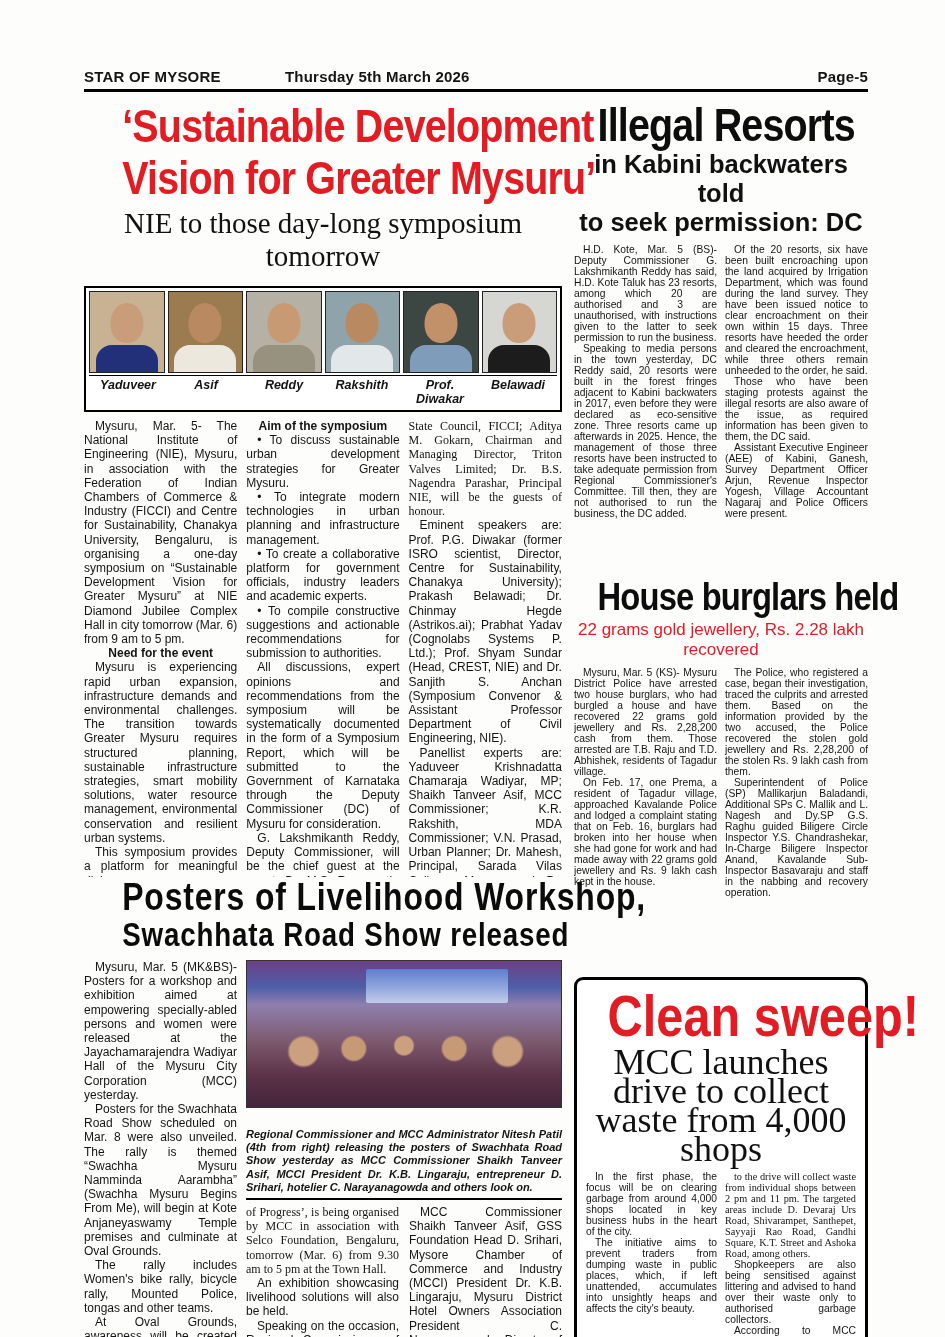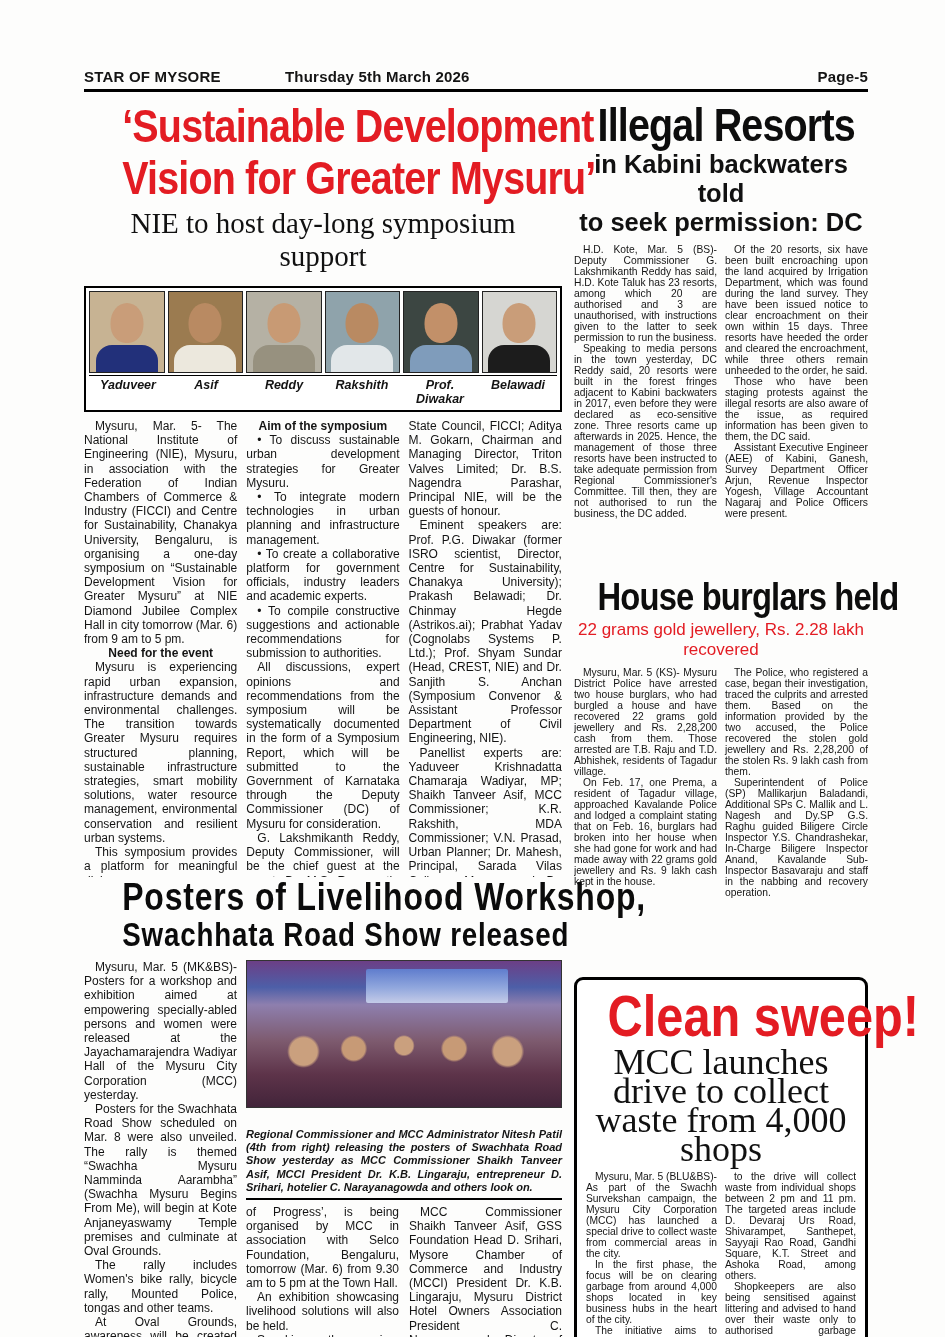--- a/index.html
+++ b/index.html
@@ -40,21 +40,21 @@
                     width:62px; height:32px; border-radius:16px 16px 0 0;
                     background:var(--shirt,#555); }
   .strip-names { display:flex; margin-top:2px; border-top:1px solid #000; }
   .strip-names span { width:79.5px; text-align:center; font-weight:bold; font-style:italic;
                       font-size:12.5px; padding:2px 0 1px; }
 
   .cols3 { display:flex; gap:9px; margin-top:7px; height:458px; overflow:hidden; }
   .cols3 .col { width:153.3px; }
   .para { font-size:12px; line-height:14.2px; text-align:justify; text-indent:11px; }
   .subhead { text-align:center; font-weight:bold; text-indent:0; }
-  .cont { text-indent:0; }
+  .cont { text-indent:0;font-family:Liberation Serif, serif; }
 
   
   .posters-hl { text-align:left; font-weight:bold; color:#0b0b0b; }
   .posters-hl .l1 { font-size:38px; line-height:40px; letter-spacing:1px; }
   .posters-hl .l2 { font-size:33px; line-height:36px; letter-spacing:1px; }
   .posters-row { display:flex; gap:9px; margin-top:7px; }
   .posters-row .colL { width:153.3px; }
   .posters-right { width:316px; }
   .group-photo { height:148px; border:1px solid #333; position:relative; overflow:hidden;
     background:
@@ -110,21 +110,21 @@
     </div>
 
     <div class="main-row">
 
       <div class="left-col">
 
         <div class="lead-hl">
           <div class="cond">‘Sustainable Development</div>
           <div class="cond">Vision for Greater Mysuru’</div>
         </div>
-        <div class="lead-sub">NIE to host day-long symposium support</div>
+        <div class="lead-sub">NIE to those day-long symposium tomorrow</div>
 
         <div class="photo-strip">
           <div class="strip-photos">
             <div class="portrait" style="--bg: #c7b393; --shirt: #22307a; --skin: #c99d79;">
                 <div class="head"></div>
                 <div class="torso"></div>
               </div>
             <div class="portrait" style="--bg: #9b7b50; --shirt: #ece8dd; --skin: #b98a62;">
                 <div class="head"></div>
                 <div class="torso"></div>
@@ -247,21 +247,20 @@
             </div>
         </div>
 
         <div class="clean-box">
           <div class="cs-hl">
             <div class="cond">Clean sweep!</div>
           </div>
           <div class="cs-sub">MCC launches drive to collect waste from 4,000 shops</div>
           <div class="cols2-sm h-clean">
             <div class="scol scol-cl">
-                <p class="spara">Mysuru, Mar. 5 (BLU&amp;BS)- As part of the Swachh Survekshan campaign, the Mysuru City Corporation (MCC) has launched a special drive to collect waste from commercial areas in the city.</p>
                 <p class="spara">In the first phase, the focus will be on clearing garbage from around 4,000 shops located in key business hubs in the heart of the city.</p>
                 <p class="spara">The initiative aims to prevent traders from dumping waste in public places, which, if left unattended, accumulates into unsightly heaps and affects the city's beauty.</p>
               </div>
             <div class="scol scol-cl">
                 <p class="spara cont">to the drive will collect waste from individual shops between 2 pm and 11 pm. The targeted areas include D. Devaraj Urs Road, Shivarampet, Santhepet, Sayyaji Rao Road, Gandhi Square, K.T. Street and Ashoka Road, among others.</p>
                 <p class="spara">Shopkeepers are also being sensitised against littering and advised to hand over their waste only to authorised garbage collectors.</p>
                 <p class="spara">According to MCC Assistant Executive Engineer Mruthyunjaya, drive is expected to cover about 4,000 shops in Central Business District (CBD).</p>
               </div>
           </div>
         </div>

